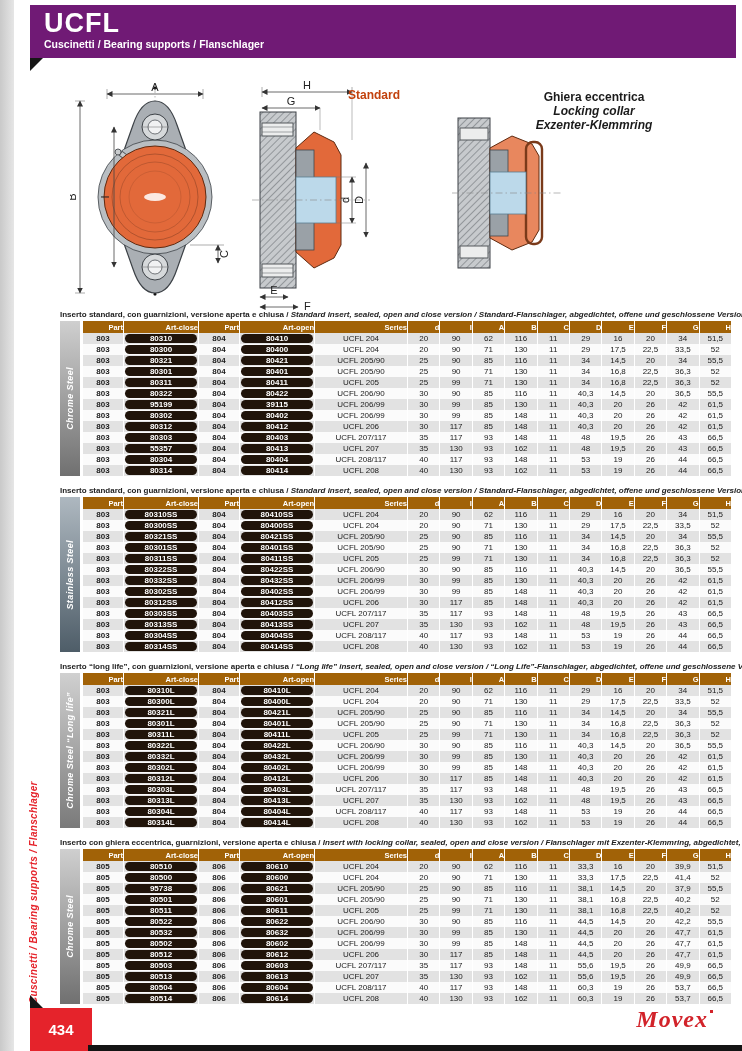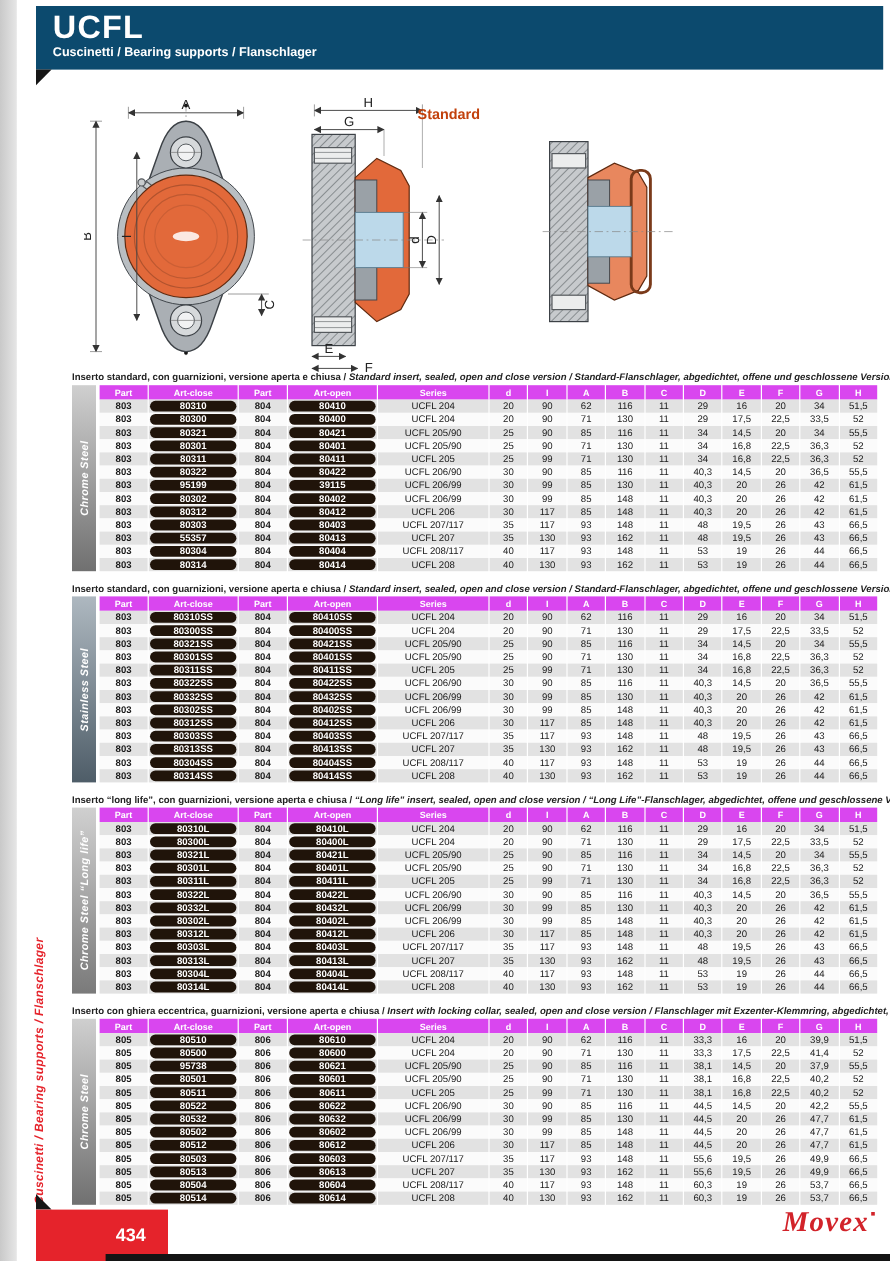--- a/index.html
+++ b/index.html
@@ -2,21 +2,21 @@
 <html><head>
 <meta charset="utf-8">
 <style>
   html,body{margin:0;padding:0;background:#9e9e9e;}
   #page{position:relative;width:742px;height:1051px;background:#ffffff;overflow:hidden;
         font-family:"Liberation Sans",sans-serif;-webkit-font-smoothing:antialiased;}
   .abs{position:absolute;}
   
   .edge-strip{left:0;top:0;width:14px;height:1051px;background:linear-gradient(90deg,#c9c9c9,#e6e6e6);}
   
-  .banner{left:30px;top:5px;width:706px;height:53px;background:#0c4a6e;color:#fff;padding:4px 0 0 14px;box-sizing:border-box;}
+  .banner{left:30px;top:5px;width:706px;height:53px;background:#701a75;color:#fff;padding:4px 0 0 14px;box-sizing:border-box;}
   .banner h1{margin:0;font-size:27px;line-height:28px;letter-spacing:1px;font-weight:bold;}
   .banner .sub{font-size:10.5px;font-weight:bold;margin-top:1px;}
   .banner .sub .it{}
   .tri-down{left:30px;top:58px;width:0;height:0;border-top:13px solid #161616;border-right:13px solid transparent;}
   .tri-up{left:30px;top:995px;width:0;height:0;border-bottom:13px solid #161616;border-right:13px solid transparent;}
   
   .side-vert{left:28px;top:742px;height:262px;color:#e5232b;font-size:10px;font-weight:bold;font-style:italic;
              writing-mode:vertical-rl;transform:rotate(180deg);letter-spacing:.3px;white-space:nowrap;}
   
   .dia-title{font-size:12px;font-weight:bold;color:#c2410c;}
@@ -26,34 +26,34 @@
   
   #tables{left:60px;top:309px;width:676px;}
   .tsec{margin-bottom:9px;}
   .caption{font-size:8px;font-weight:bold;color:#222;height:12px;line-height:11px;white-space:nowrap;}
   .caption .it{font-style:italic;}
   .twrap{position:relative;padding-left:22px;}
   .side-label{position:absolute;left:0;top:0;bottom:0;width:20px;display:flex;align-items:center;justify-content:center;}
   .side-label span{writing-mode:vertical-rl;transform:rotate(180deg);color:#fff;font-size:9px;font-weight:bold;
                    font-style:italic;letter-spacing:.4px;white-space:nowrap;}
   table{border-collapse:separate;border-spacing:1px 0;table-layout:fixed;width:650px;}
-  th{background:#d946ef;color:#fff;font-size:7.5px;font-weight:bold;height:12px;padding:0;text-align:center;}
+  th{background:#a16207;color:#fff;font-size:7.5px;font-weight:bold;height:12px;padding:0;text-align:right;}
   td{font-size:8px;color:#1a1a1a;text-align:center;height:11px;line-height:11px;padding:0;overflow:hidden;white-space:nowrap;}
   tbody tr:nth-child(odd) td{background:#e2e2e2;}
   tbody tr:nth-child(even) td{background:#fbfbfb;}
   td:nth-child(1),td:nth-child(3){font-weight:bold;}
   th:nth-child(1),td:nth-child(1),th:nth-child(3),td:nth-child(3){width:40px;}
   th:nth-child(2),td:nth-child(2),th:nth-child(4),td:nth-child(4){width:74px;}
   th:nth-child(5),td:nth-child(5){width:92px;}
   .badge{display:block;margin:1px 1px;height:9px;line-height:9.5px;border-radius:4.5px;background:#20140a;color:#fff;
          font-weight:bold;font-size:8px;}
   
   .pagenum{left:30px;top:1008px;width:62px;height:43px;background:#e5232b;color:#fff;font-size:15px;font-weight:bold;
-           display:flex;align-items:center;justify-content:center;padding-left:48px;}
-  .logo{left:579px;top:1006px;width:150px;text-align:right;color:#d2232a;font-family:"Liberation Serif",serif;
+           display:flex;align-items:center;justify-content:center;}
+  .logo{left:563px;top:1006px;width:150px;text-align:right;color:#d2232a;font-family:"Liberation Serif",serif;
         font-weight:bold;font-style:italic;font-size:24px;letter-spacing:1px;}
   .logo .tm{display:inline-block;width:3px;height:3px;background:#d2232a;vertical-align:top;margin:4px 0 0 2px;}
   .botbar{left:88px;top:1045px;width:654px;height:6px;background:#141414;}
 </style>
 </head>
 <body>
 
 <div id="page">
 
   <div class="abs edge-strip"></div>
@@ -180,20 +180,25 @@
       <rect x="8" y="16" width="28" height="12" fill="#eceded"></rect>
       <rect x="8" y="134" width="28" height="12" fill="#eceded"></rect>
     </g>
     <path d="M38 36 L60 24 L80 32 L87 44 L87 118 L80 130 L60 138 L38 126 Z" fill="#e8875e" stroke="#5f2a10"></path>
     <rect x="74" y="30" width="16" height="102" rx="7" fill="none" stroke="#7a3a1a" stroke-width="2.4"></rect>
     <rect x="38" y="38" width="18" height="86" fill="#9aa1a7" stroke="#41464b" stroke-width="0.8"></rect>
     <rect x="38" y="60" width="36" height="42" fill="#bcd9ea" stroke="#5b7e91" stroke-width="0.8"></rect>
     <line x1="0" y1="81" x2="110" y2="81" stroke="#888" stroke-width="0.6" stroke-dasharray="7 3 1.5 3"></line>
   </svg>
 
+  <div class="abs ghiera">
+    <span>Ghiera eccentrica</span>
+    <span class="it">Locking collar</span>
+    <span class="it">Exzenter-Klemmring</span>
+  </div>
 
   <div class="abs" id="tables">
 
     <section class="tsec">
       <div class="caption">
         <span>Inserto standard, con guarnizioni, versione aperta e chiusa /</span> <span class="it">Standard insert, sealed, open and close version / Standard-Flanschlager, abgedichtet, offene und geschlossene Version</span>
       </div>
       <div class="twrap">
         <div class="side-label" style="background: linear-gradient(rgb(207, 207, 207), rgb(112, 112, 112));">
             <span>Chrome Steel</span>

